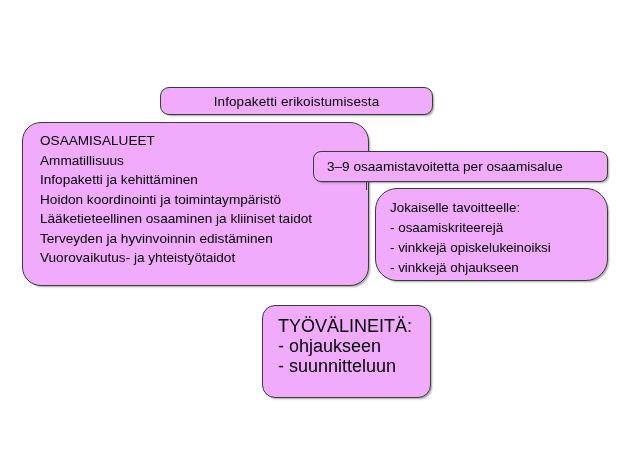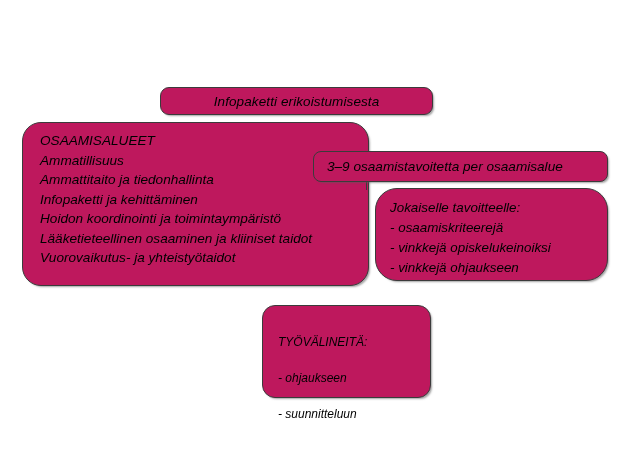--- a/index.html
+++ b/index.html
@@ -15,25 +15,24 @@
     background: #ffffff;
     overflow: hidden;
     font-family: "Liberation Sans", "DejaVu Sans", sans-serif;
     -webkit-font-smoothing: antialiased;
   }
 
   
   .box {
     position: absolute;
     box-sizing: border-box;
-    background: #be185d;
+    background: #f0abfc;
     border: 1.4px solid #3b3b3b;
     box-shadow: 2px 2px 2px -1px rgba(90,90,90,0.55);
     color: #000000;
-    font-style: italic;
   }
 
   .box-title {
     left: 160px;
     top: 87px;
     width: 273px;
     height: 28px;
     border-radius: 9px;
     display: flex;
     align-items: center;
@@ -91,21 +90,21 @@
 
   
   .line {
     font-size: 13.6px;
     line-height: 19.5px;
     color: #000;
     white-space: nowrap;
   }
   .box-goals .line { line-height: 16px; }
   .box-eachgoal .line { font-size: 13.4px; line-height: 20px; }
-  .box-tools .line { font-size: 12px; line-height: 20px; margin-top: 16px; }
+  .box-tools .line { font-size: 18px; line-height: 20px; }
 
   
   .connector {
     position: absolute;
     background: #3b3b3b;
     z-index: 2;
   }
   .connector-vertical {
     left: 366px;
     top: 180px;
@@ -118,24 +117,24 @@
 
 <div id="canvas">
 
   <div class="box box-title">
     <div class="line">Infopaketti erikoistumisesta</div>
   </div>
 
   <div class="box box-areas">
     <div class="line">OSAAMISALUEET</div>
     <div class="line">Ammatillisuus</div>
-    <div class="line">Ammattitaito ja tiedonhallinta</div>
     <div class="line">Infopaketti ja kehittäminen</div>
     <div class="line">Hoidon koordinointi ja toimintaympäristö</div>
     <div class="line">Lääketieteellinen osaaminen ja kliiniset taidot</div>
+    <div class="line">Terveyden ja hyvinvoinnin edistäminen</div>
     <div class="line">Vuorovaikutus- ja yhteistyötaidot</div>
   </div>
 
   <div class="connector connector-vertical"></div>
 
   <div class="box box-goals">
     <div class="line">3–9 osaamistavoitetta per osaamisalue</div>
   </div>
 
   <div class="box box-eachgoal">

